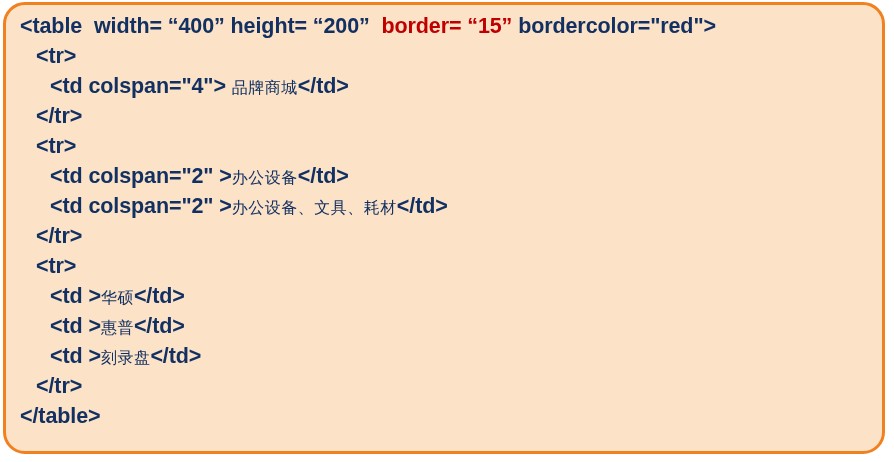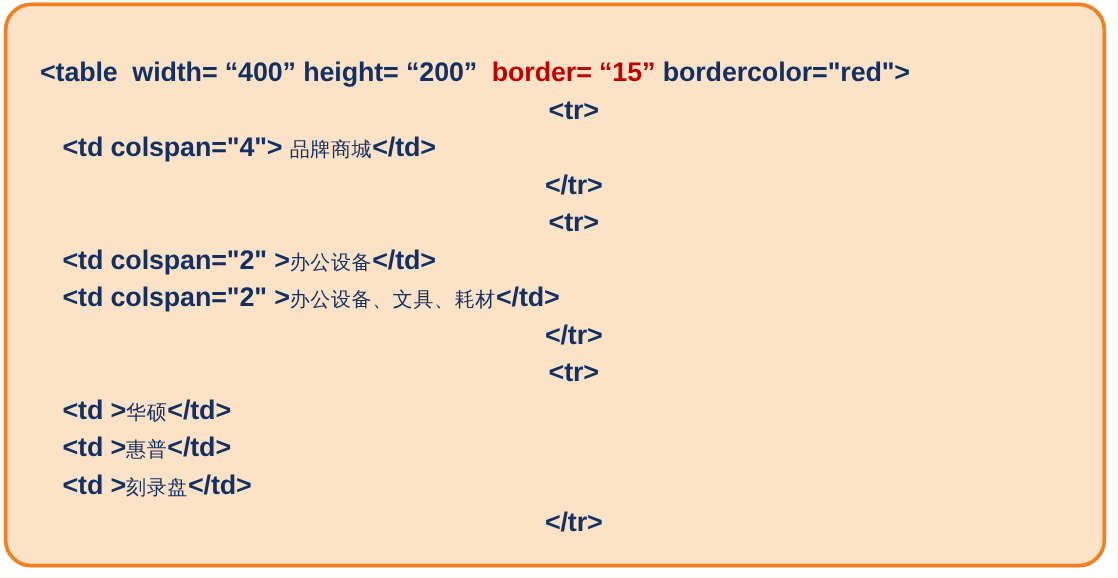--- a/index.html
+++ b/index.html
@@ -42,22 +42,22 @@
     line-height: 30px;
     white-space: pre;
     font-size: 21.5px;
     font-weight: bold;
     color: #123162;
     font-family: "Liberation Sans", sans-serif;
     letter-spacing: -0.1px;
   }
 
   
-  .ind-0 { padding-left: 26px; margin-top: 32px; }
-  .ind-1 { padding-left: 30px; text-align: center; }
+  .ind-0 { padding-left: 14px; }
+  .ind-1 { padding-left: 30px; }
   .ind-2 { padding-left: 44px; }
 
   
   .tok {
     font-family: "Liberation Sans", sans-serif;
     font-weight: bold;
     color: #123162;
   }
 
   

